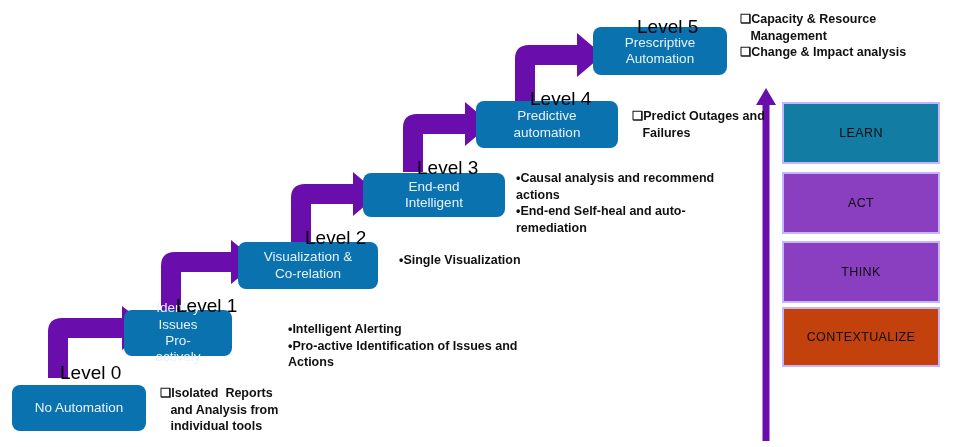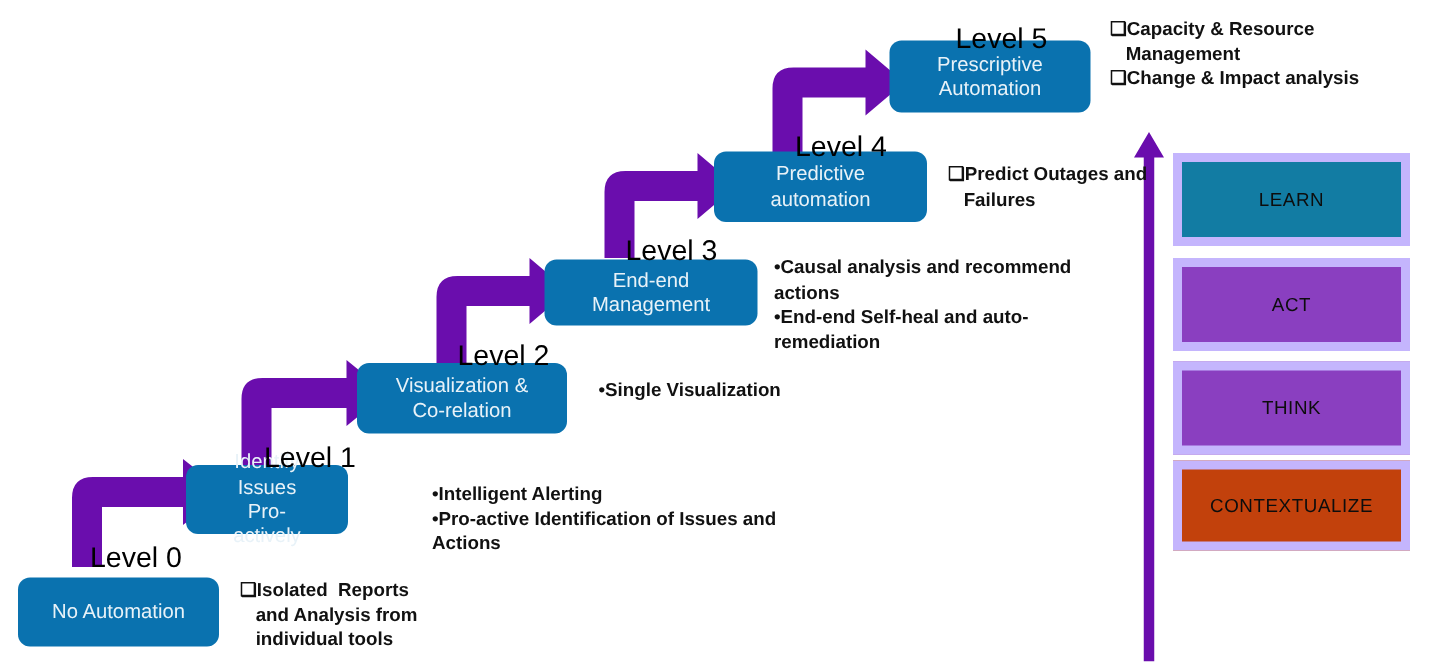--- a/index.html
+++ b/index.html
@@ -54,21 +54,21 @@
     z-index:7;
   }
   .note .ln{display:block;white-space:pre-wrap;}
 
   
   .vert-arrow{position:absolute;z-index:3;}
 
   
   .stack-box{
     position:absolute;
-    border:6px solid #c4b5fd;
+    border:2px solid #c4b5fd;
     display:flex;
     align-items:center;
     justify-content:center;
     font-size:12.5px;
     color:#0d0d0d;
     letter-spacing:.4px;
     box-sizing:border-box;
     z-index:5;
   }
 </style>
@@ -115,21 +115,21 @@
     <span style="white-space:pre-line;">Identify Issues
 Pro-actively</span>
   </div>
 
   <div class="step-box" style="left:238px;top:242px;width:140px;height:47px;">
     <span style="white-space:pre-line;">Visualization &amp;
 Co-relation</span>
   </div>
 
   <div class="step-box" style="left:363px;top:173px;width:142px;height:44px;">
-    <span style="white-space:pre-line;">End-end Management</span>
+    <span style="white-space:pre-line;">End-end Intelligent</span>
   </div>
 
   <div class="step-box" style="left:476px;top:101px;width:142px;height:47px;">
     <span style="white-space:pre-line;">Predictive
 automation</span>
   </div>
 
   <div class="step-box" style="left:593px;top:27px;width:134px;height:48px;">
     <span style="white-space:pre-line;">Prescriptive
 Automation</span>

